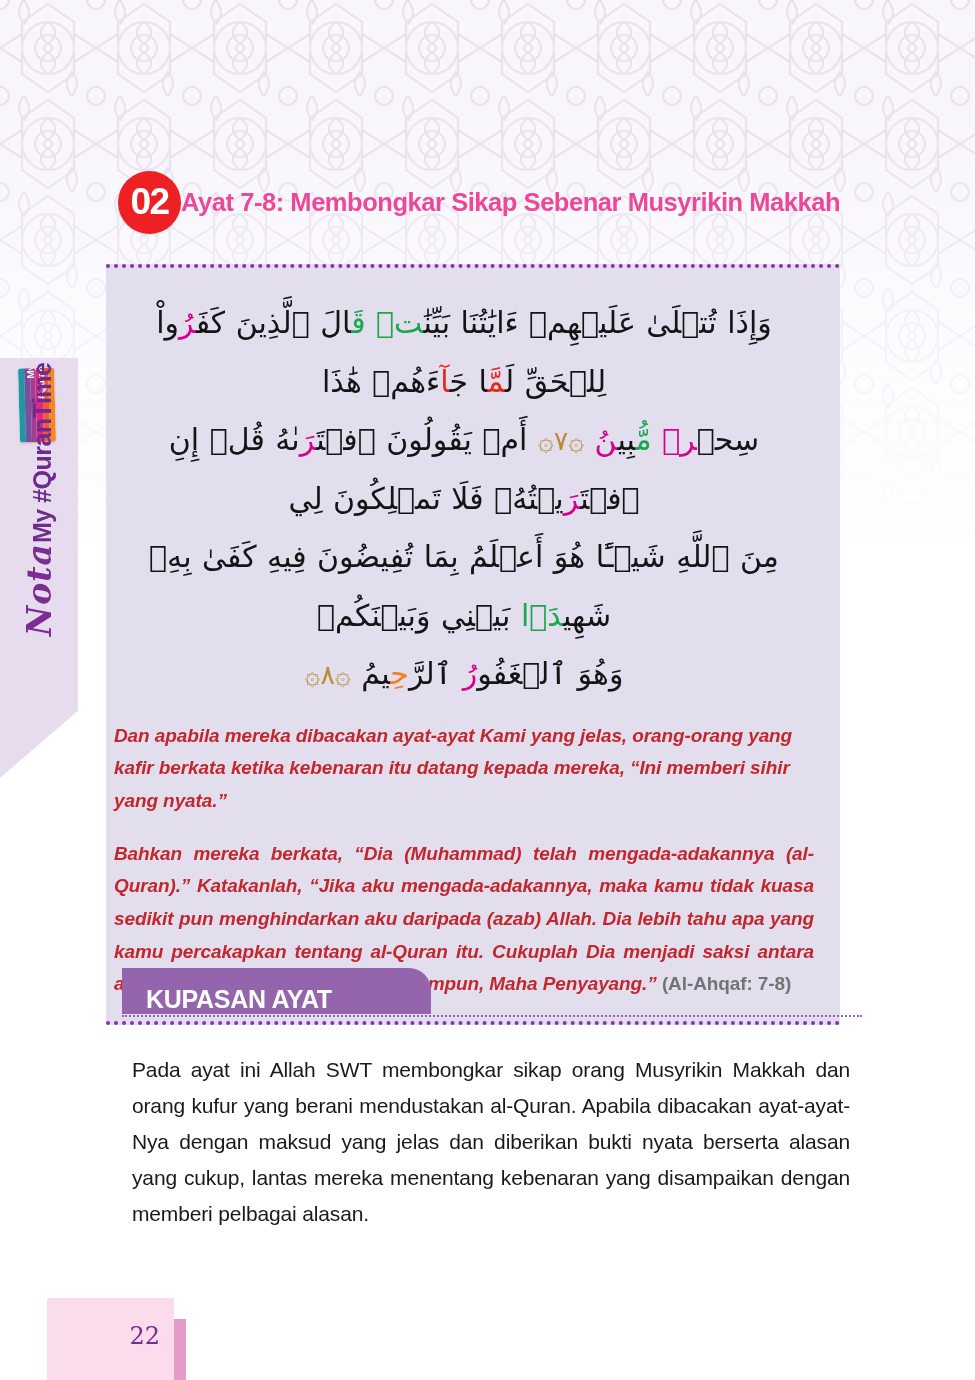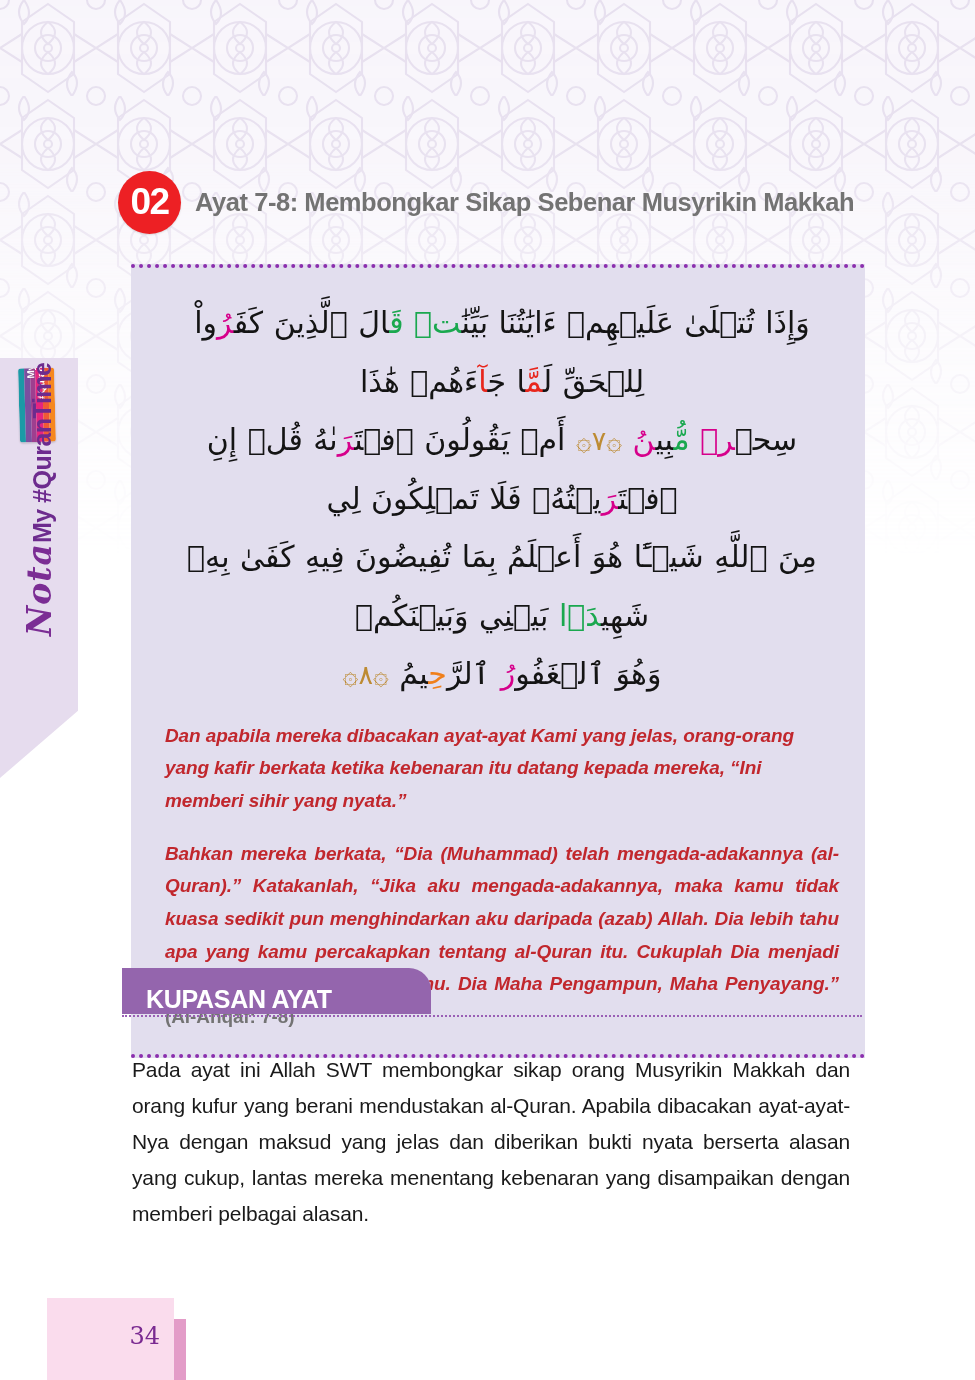--- a/index.html
+++ b/index.html
@@ -140,38 +140,37 @@
     display: flex;
     align-items: center;
     justify-content: center;
     font-size: 37px;
     font-weight: bold;
     letter-spacing: -1.5px;
     flex: 0 0 auto;
     box-shadow: 0 1px 2px rgba(0,0,0,0.12);
   }
   #section-header .head-title {
-    margin-left: 14px;
-    color: #737373;
+    color: #ec4899;
     font-size: 25.5px;
     font-weight: bold;
     letter-spacing: -0.45px;
     white-space: nowrap;
   }
 
   
   #ayat-box {
     position: absolute;
-    left: 131px;
+    left: 106px;
     top: 264px;
     width: 734px;
     background: #e2deee;
     border-top: 4px dotted #8B2FAE;
     border-bottom: 4px dotted #8B2FAE;
-    padding: 22px 22px 16px 30px;
+    padding: 22px 22px 16px 4px;
     box-sizing: border-box;
   }
   #arabic-verse {
     direction: rtl;
     text-align: center;
     font-family: "DejaVu Sans", "Liberation Serif", serif;
     font-size: 30px;
     line-height: 1.95;
     color: #141414;
     padding: 4px 6px 16px 6px;
@@ -370,14 +369,14 @@
 
   <div id="body-copy">
     <p>Pada ayat ini Allah SWT membongkar sikap orang Musyrikin Makkah dan orang kufur yang berani mendustakan al-Quran. Apabila dibacakan ayat-ayat-Nya dengan maksud yang jelas dan diberikan bukti nyata berserta alasan yang cukup, lantas mereka menentang kebenaran yang disampaikan dengan memberi pelbagai alasan.</p>
   </div>
 
 </div>
 
 <div id="footer">
   <div class="pn-box"></div>
   <div class="pn-edge"></div>
-  <div class="pn-num">34</div>
+  <div class="pn-num">22</div>
 </div>
 
 </body></html>

